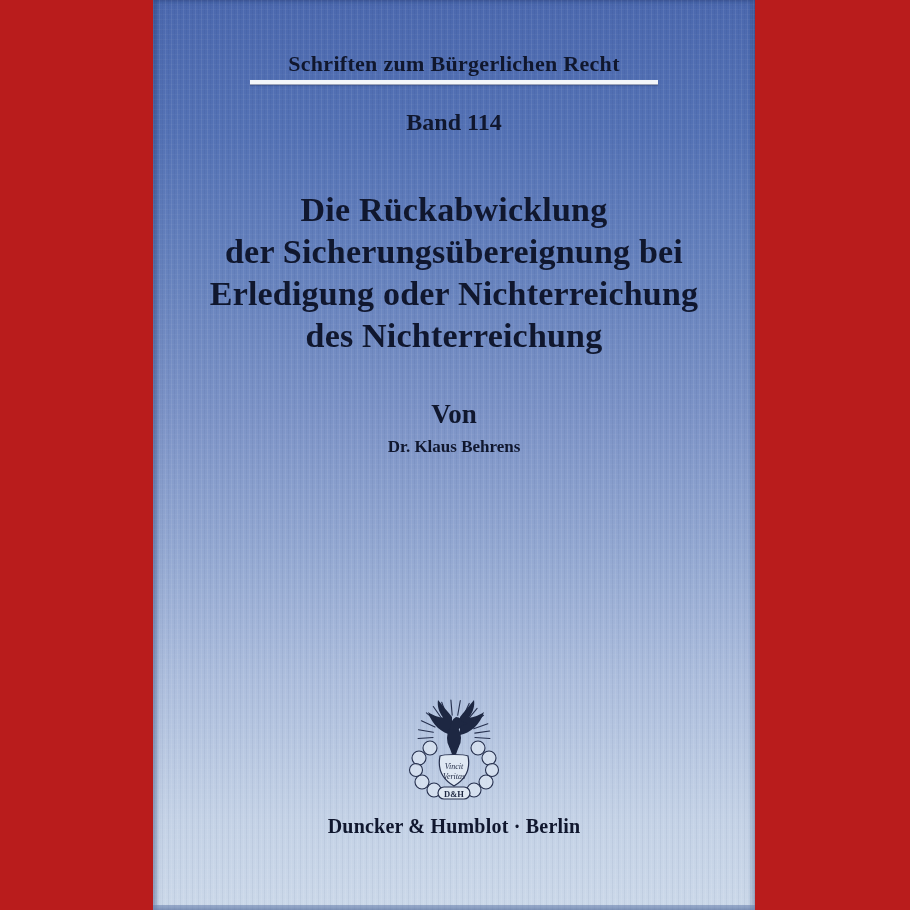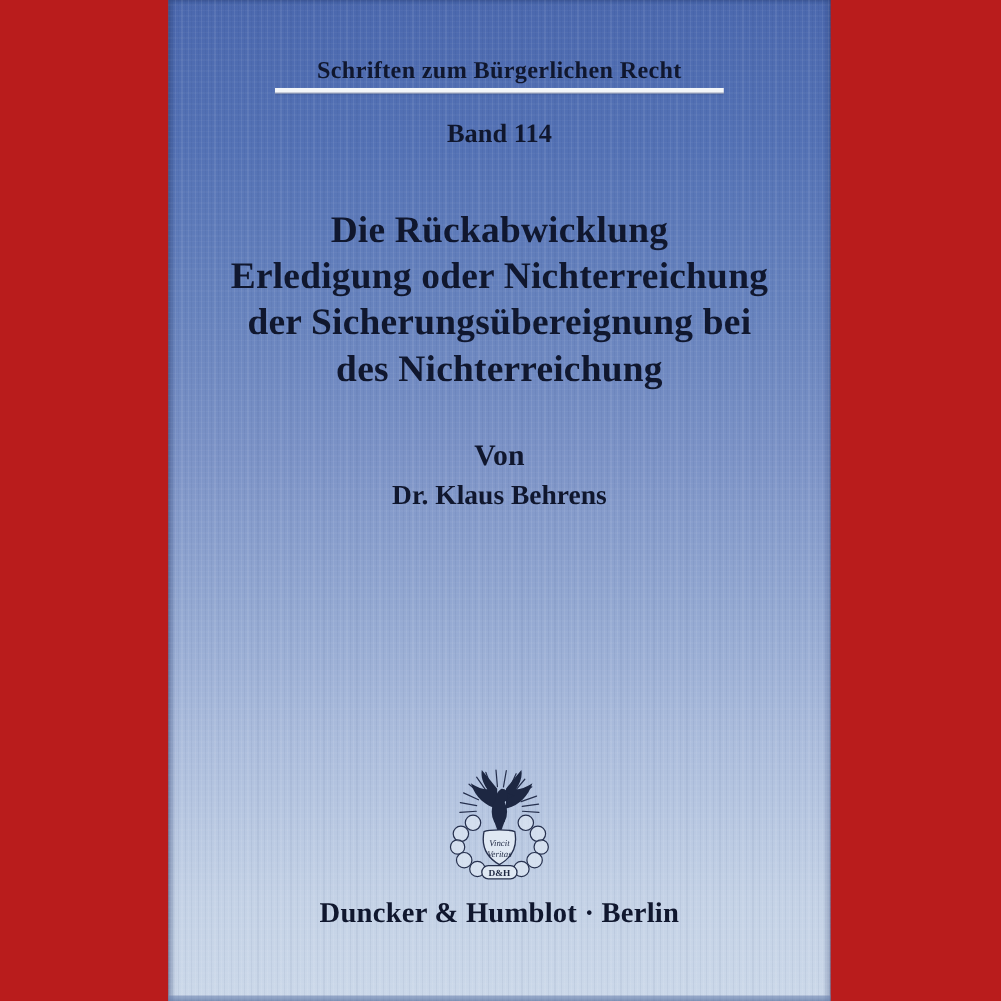--- a/index.html
+++ b/index.html
@@ -67,22 +67,22 @@
   }
   .series-title   { top: 51px;  font-size: 22px; letter-spacing: 0.3px; }
   .series-rule    { position: absolute; top: 80px; left: calc(50% - 204px);
                     width: 408px; height: 4px; background: #f3f6f9;
                     border-bottom: 1px solid rgba(25,40,85,0.40);
                     box-shadow: 0 1px 1px rgba(25,40,85,0.25); }
   .series-band    { top: 109px;  font-size: 24px; }
   .book-title     { top: 189px; font-size: 34px; line-height: 42px; letter-spacing: 0.2px; }
   .book-title span { display: block; }
   .byline         { top: 399px; font-size: 27px; }
-  .author         { top: 437px; font-size: 25px; }
-  .publisher      { top: 815px; font-size: 26px; letter-spacing: 0.2px; }
+  .author         { top: 437px; font-size: 17px; }
+  .publisher      { top: 815px; font-size: 20px; letter-spacing: 0.2px; }
   .emblem {
     position: absolute;
     top: 690px;
     left: calc(50% - 52px);
     width: 104px;
     height: 114px;
   }
   .emblem svg { display: block; width: 104px; height: 114px; }
   .emblem .ink   { stroke: #26304e; stroke-width: 1.1; fill: none; stroke-linecap: round; }
   .emblem .fillink { fill: #1d2742; stroke: none; }
@@ -99,22 +99,22 @@
   <div class="cover">
 
     <div class="txt series-title">Schriften zum Bürgerlichen Recht</div>
 
     <div class="series-rule"></div>
 
     <div class="txt series-band">Band 114</div>
 
     <div class="txt book-title">
       <span>Die Rückabwicklung</span>
+      <span>der Sicherungsübereignung bei</span>
       <span>Erledigung oder Nichterreichung</span>
-      <span>der Sicherungsübereignung bei</span>
       <span>des Nichterreichung</span>
     </div>
 
     <div class="txt byline">Von</div>
 
     <div class="txt author">Dr. Klaus Behrens</div>
 
     <div class="emblem">
       <svg viewBox="0 0 104 114">
 

